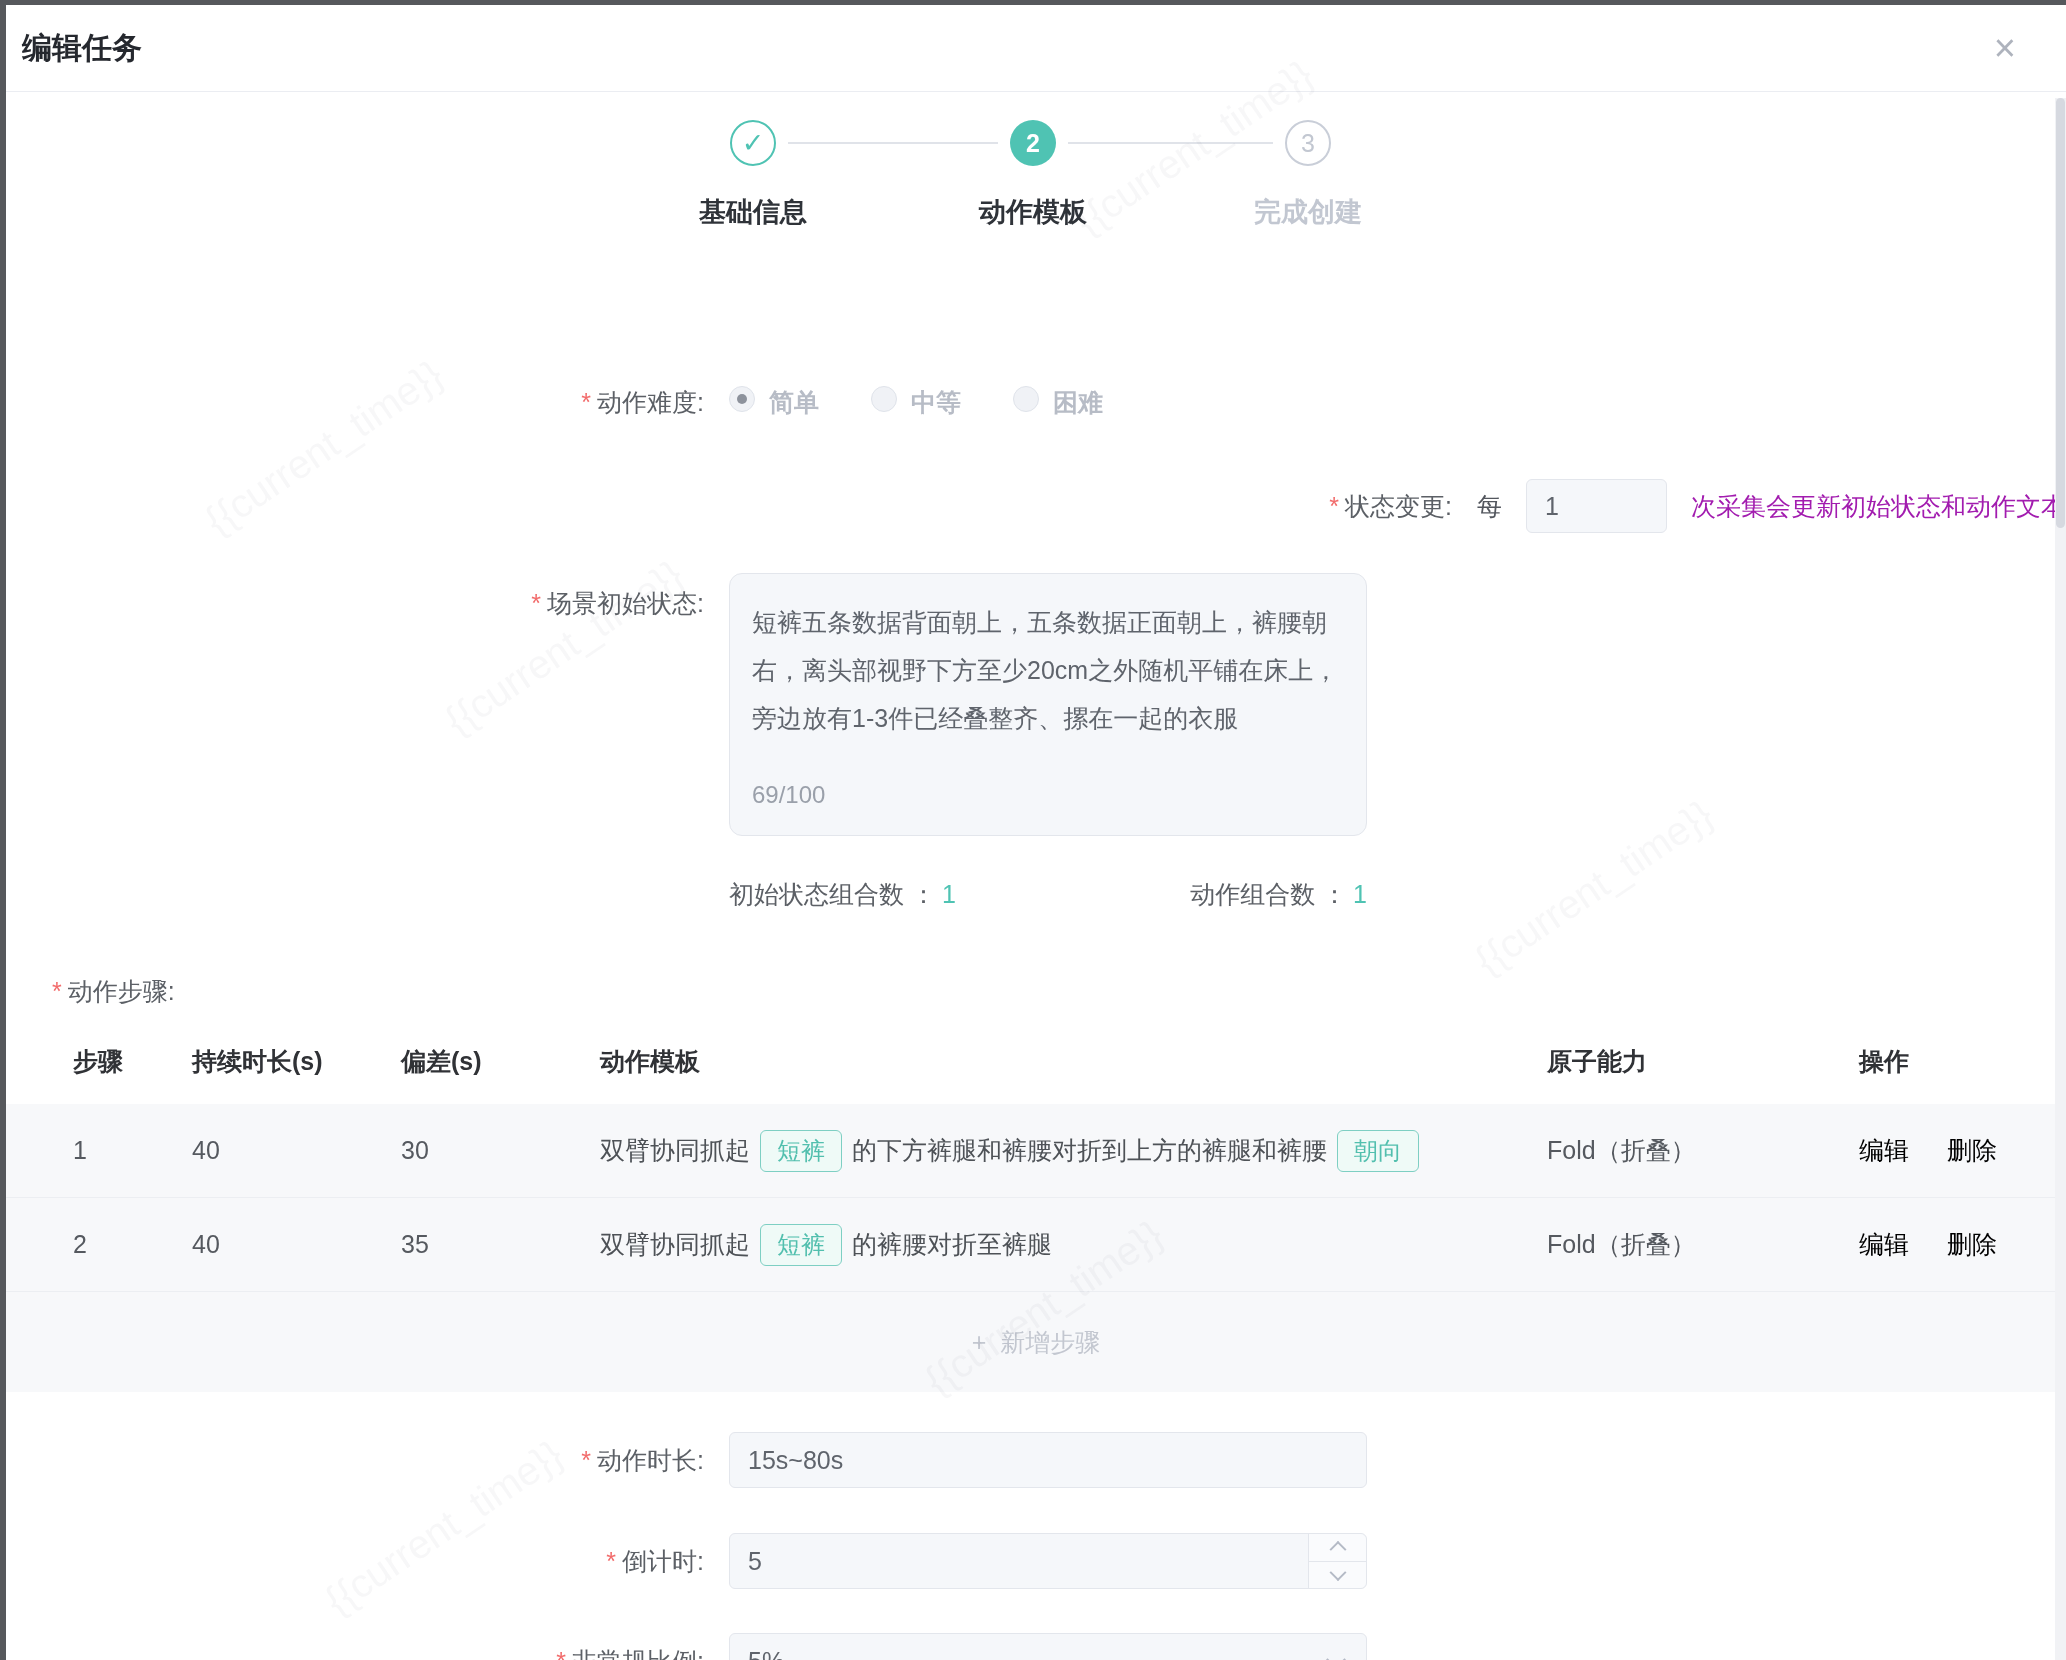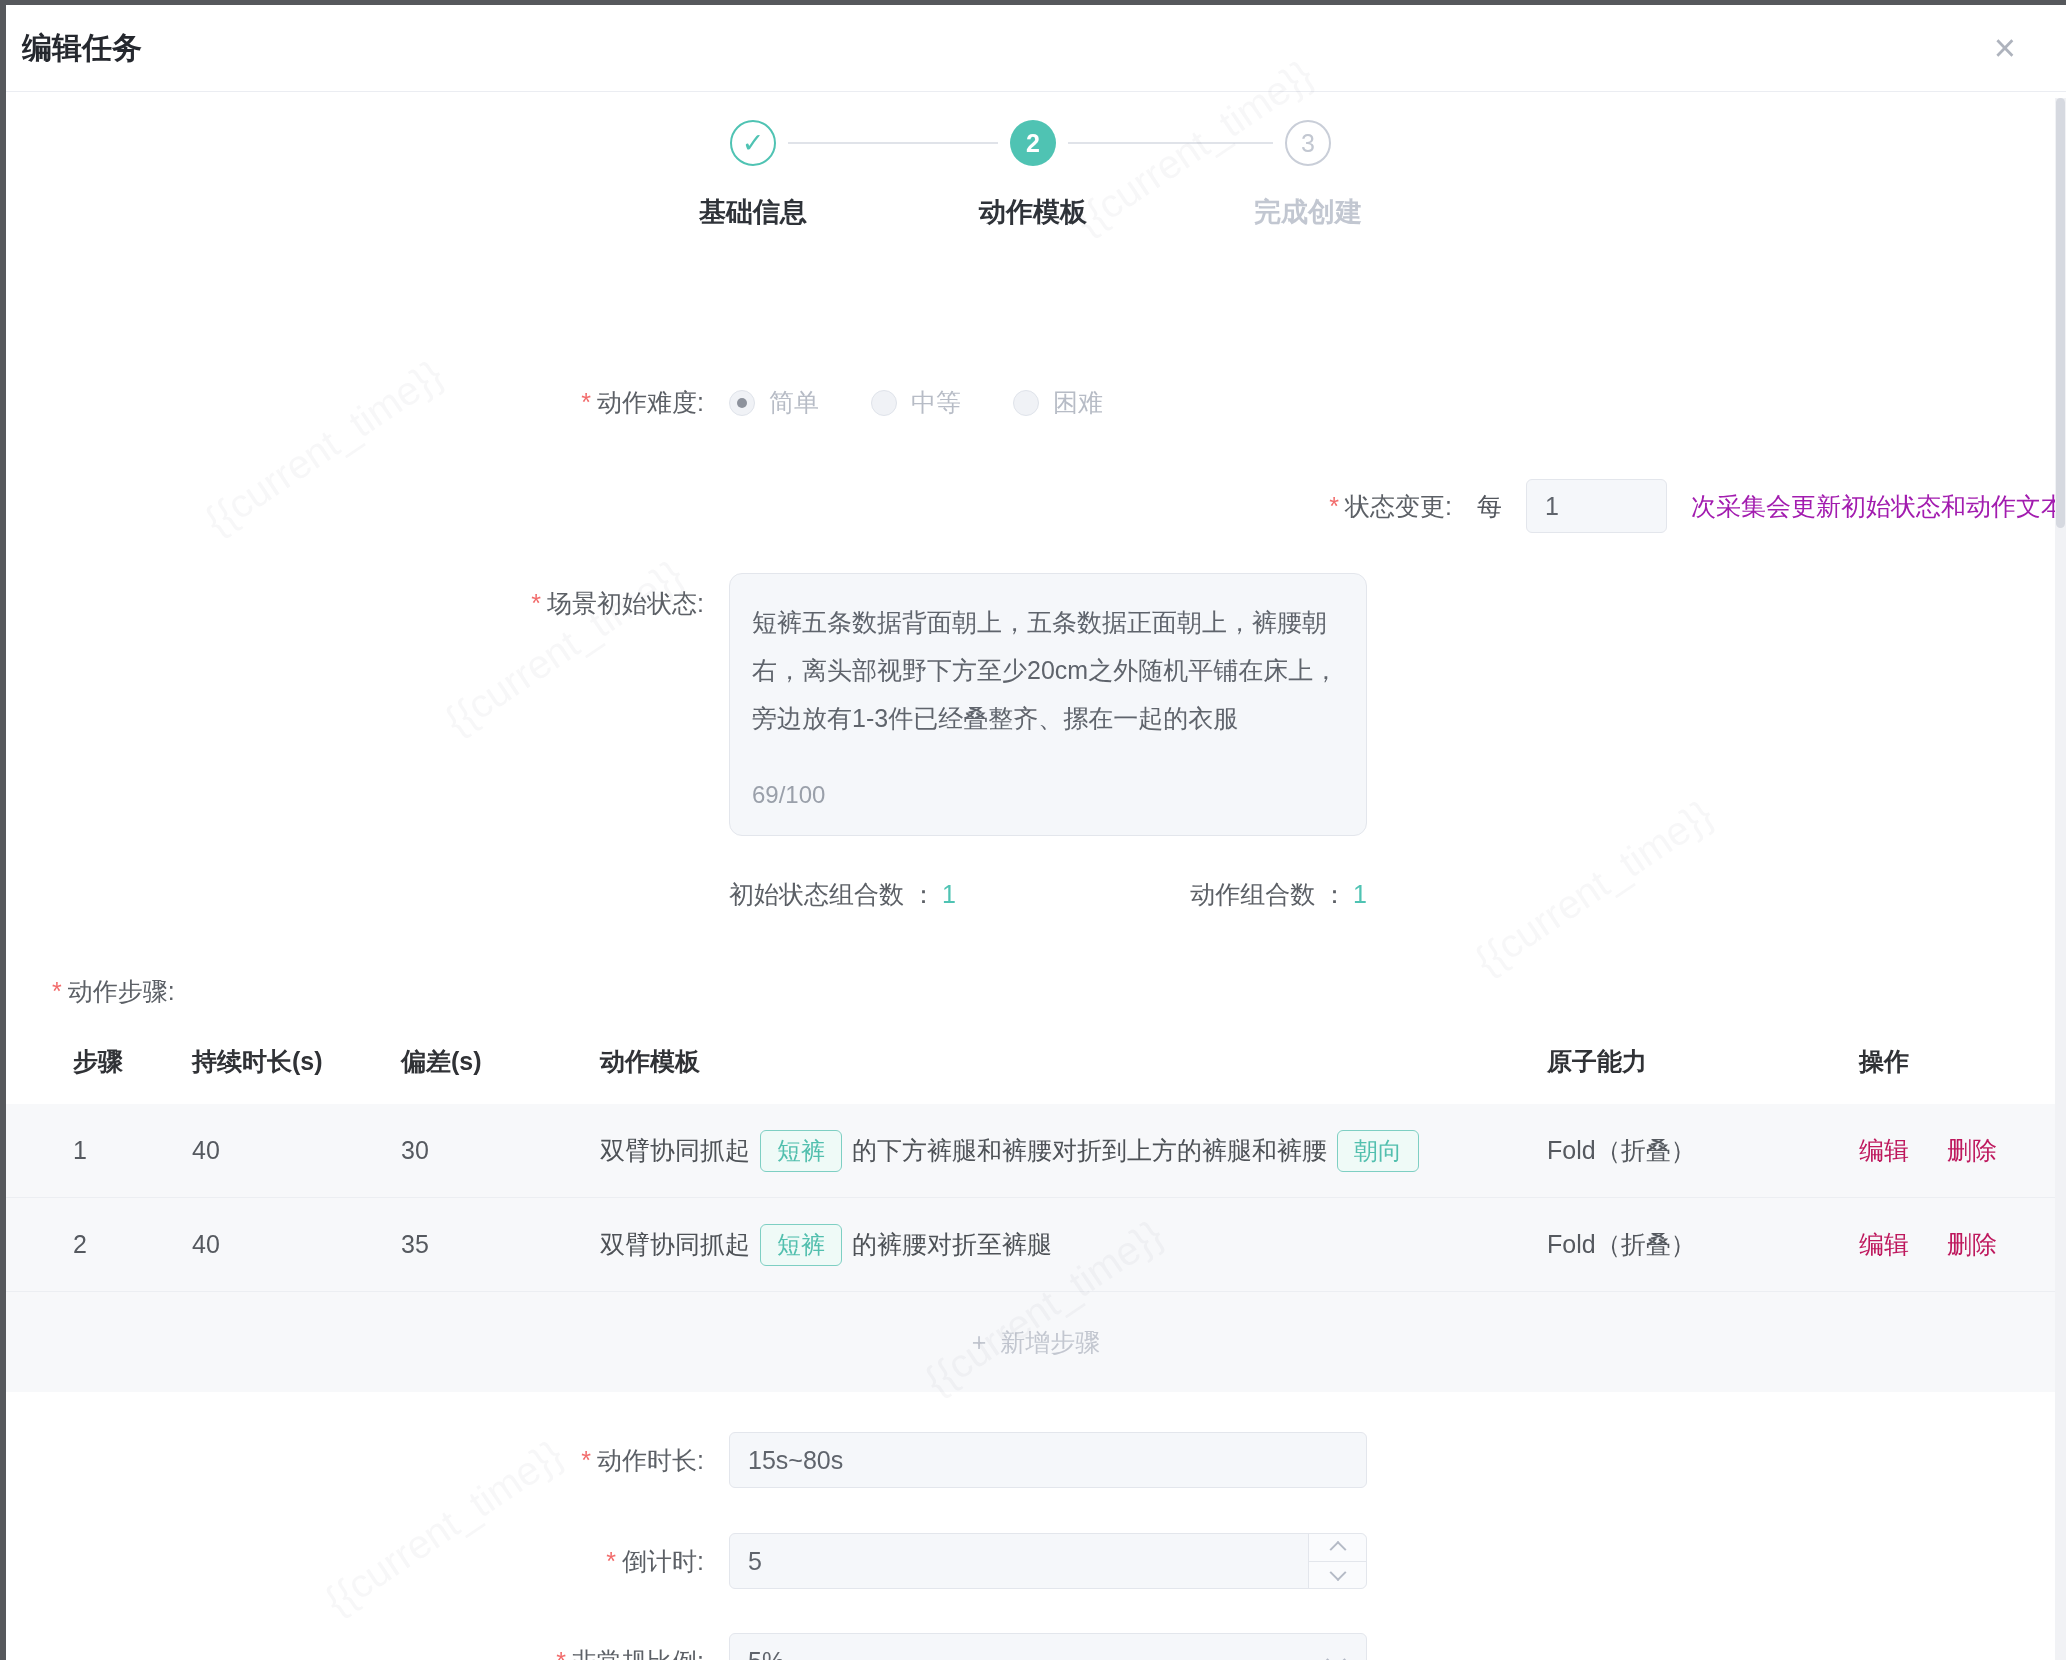--- a/index.html
+++ b/index.html
@@ -49,21 +49,21 @@
   }
   .step-label.wait { color:#c2c7d1; }
   
   .frow { display:flex; align-items:center; }
   .flabel {
     width:698px; text-align:right; font-size:25px; color:#5c6066; flex:0 0 698px;
   }
   .req { color:#f26c6c; margin-right:6px; font-size:25px; }
   .fctrl { margin-left:25px; display:flex; align-items:center; }
   
-  .radio-item { display:flex; align-items:center; margin-right:52px; }
+  .radio-item { display:flex; align-items:flex-start; margin-right:52px;font-weight:bold; }
   .radio-circle {
     width:26px; height:26px; border-radius:50%; background:#f0f2f6;
     border:1px solid #dfe3ea; position:relative;
   }
   .radio-circle.sel::after {
     content:""; position:absolute; left:50%; top:50%; width:10px; height:10px;
     margin:-5px 0 0 -5px; border-radius:50%; background:#8d929c;
   }
   .radio-label { margin-left:14px; font-size:25px; color:#b7bcc6; }
   
@@ -98,21 +98,21 @@
   }
   .thead { height:42px; color:#303236; font-weight:700; margin-top:32px; }
   .tband { margin-top:22px; }
   .tbody-row { height:94px; background:#f7f8fa; border-bottom:1px solid #eceef2; color:#55595f; }
   .cell-text { color:#4e5257; display:flex; align-items:center; flex-wrap:wrap; }
   .tag {
     display:inline-block; border:1px solid #7ecfc3; background:#effaf7; color:#52bfae;
     border-radius:6px; padding:3px 16px; margin:0 10px; font-size:24px; line-height:34px;
   }
   .row-actions { display:flex; }
-  .row-action { color:#be185d; margin-right:38px; cursor:pointer; }
+  .row-action { color:#000000; margin-right:38px; cursor:pointer; }
   .add-band {
     height:100px; background:#f7f8fa; display:flex; align-items:center; justify-content:center;
     font-size:25px; color:#c3c7d0; cursor:pointer;
   }
   
   .num-wrap { position:relative; width:638px; height:56px; }
   .num-wrap .inp { width:100%; height:100%; padding-right:70px; }
   .num-ctrls {
     position:absolute; right:1px; top:1px; bottom:1px; width:58px;
     border-left:1px solid #e3e6ec; background:#fafbfd;

